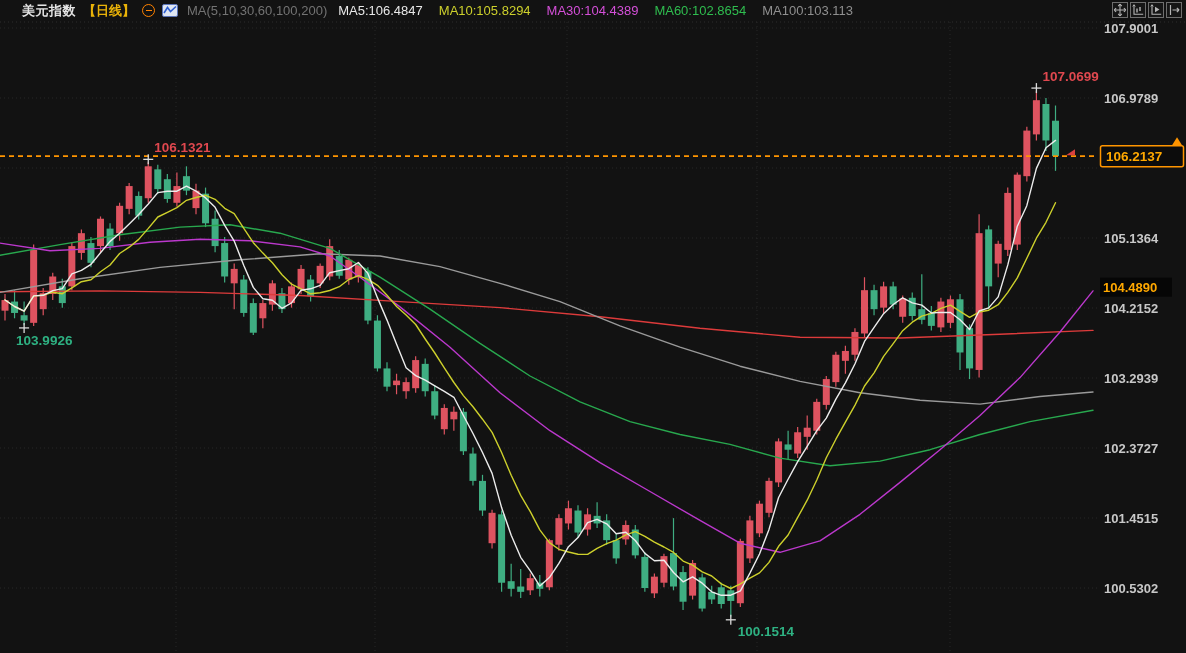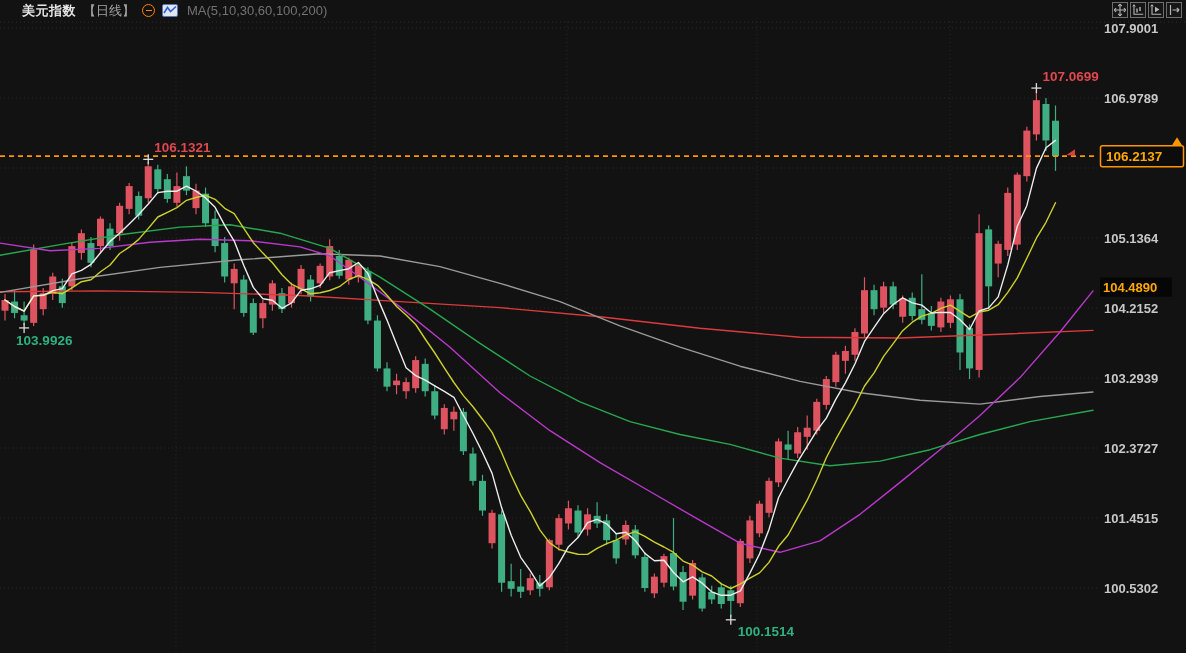--- a/index.html
+++ b/index.html
@@ -2,21 +2,21 @@
 <html><head>
 <meta charset="utf-8">
 <style>
   html,body{margin:0;padding:0;background:#111111;width:1186px;height:653px;overflow:hidden;
     font-family:"Liberation Sans",sans-serif;}
   .app{position:relative;width:1186px;height:653px;background:#121212;}
   #chart{position:absolute;left:0;top:0;}
   .header{position:absolute;left:16px;top:0;width:1186px;height:21px;display:flex;align-items:center;
     gap:7px;padding-left:6px;box-sizing:border-box;font-size:13px;color:#d8d8d8;z-index:5;background:#121212;}
   .sym{font-weight:bold;color:#e4e4e4;letter-spacing:.5px;}
-  .period{font-weight:normal;color:#a3a3a3;}
+  .period{font-weight:bold;color:#eab308;}
   .cmp{width:11px;height:11px;border:1px solid #ff8200;border-radius:50%;display:inline-flex;
     align-items:center;justify-content:center;flex:0 0 auto;}
   .cmp i{display:block;width:6px;height:1.5px;background:#ff8200;}
   .maparams{color:#737373;margin-left:2px;}
   .mav{display:flex;gap:16px;margin-left:4px;}
   .toolbar{position:absolute;right:4px;top:2px;display:flex;gap:2px;z-index:6;}
   .tbtn{width:16px;height:16px;background:#161616;display:inline-block;cursor:pointer;}
 </style>
 </head>
 <body>
@@ -328,20 +328,27 @@
     <span class="sym">美元指数</span>
     <span class="period">【日线】</span>
     <span class="cmp">
         <i></i>
       </span>
     <svg width="16" height="13" viewBox="0 0 16 13">
       <rect x="0.5" y="0.5" width="15" height="12" rx="1.5" fill="#dfe6f2" stroke="#5b74b8"></rect>
       <polyline points="2,9 5.5,3.5 8.5,7.5 14,2.5" fill="none" stroke="#2f5fd0" stroke-width="1.6"></polyline>
     </svg>
     <span class="maparams">MA(5,10,30,60,100,200)</span>
+    <span class="mav" id="ma-values">
+        <span style="color: rgb(232, 232, 232);">MA5:106.4847</span>
+        <span style="color: rgb(205, 208, 44);">MA10:105.8294</span>
+        <span style="color: rgb(212, 79, 216);">MA30:104.4389</span>
+        <span style="color: rgb(47, 189, 79);">MA60:102.8654</span>
+        <span style="color: rgb(143, 143, 143);">MA100:103.113</span>
+      </span>
   </div>
 
   <div class="toolbar">
     <svg class="tbtn" viewBox="0 0 16 16">
       <rect x="0.5" y="0.5" width="15" height="15" fill="#161616" stroke="#6e6e6e"></rect>
       <g stroke="#b5b5b5" stroke-width="1.1" fill="none">
         <path d="M8 2.2 V13.8 M2.2 8 H13.8"></path>
         <path d="M8 2.2 l-1.8 1.9 M8 2.2 l1.8 1.9 M8 13.8 l-1.8 -1.9 M8 13.8 l1.8 -1.9"></path>
         <path d="M2.2 8 l1.9 -1.8 M2.2 8 l1.9 1.8 M13.8 8 l-1.9 -1.8 M13.8 8 l-1.9 1.8"></path>
       </g>

